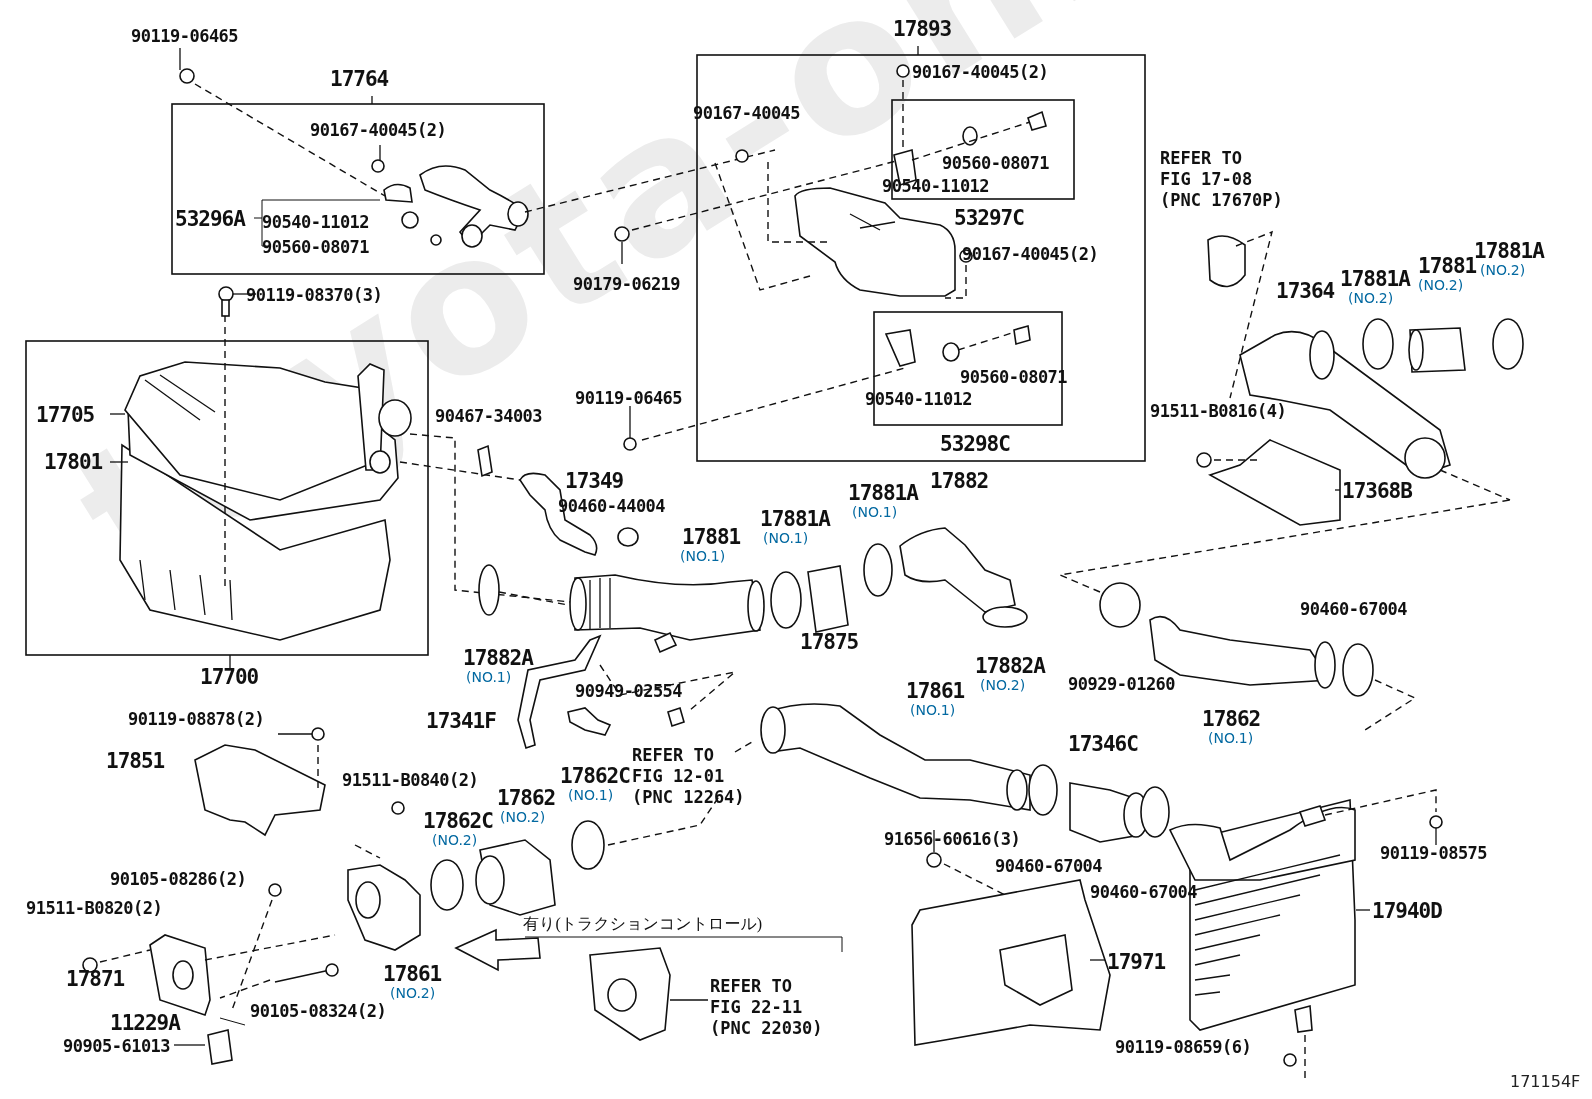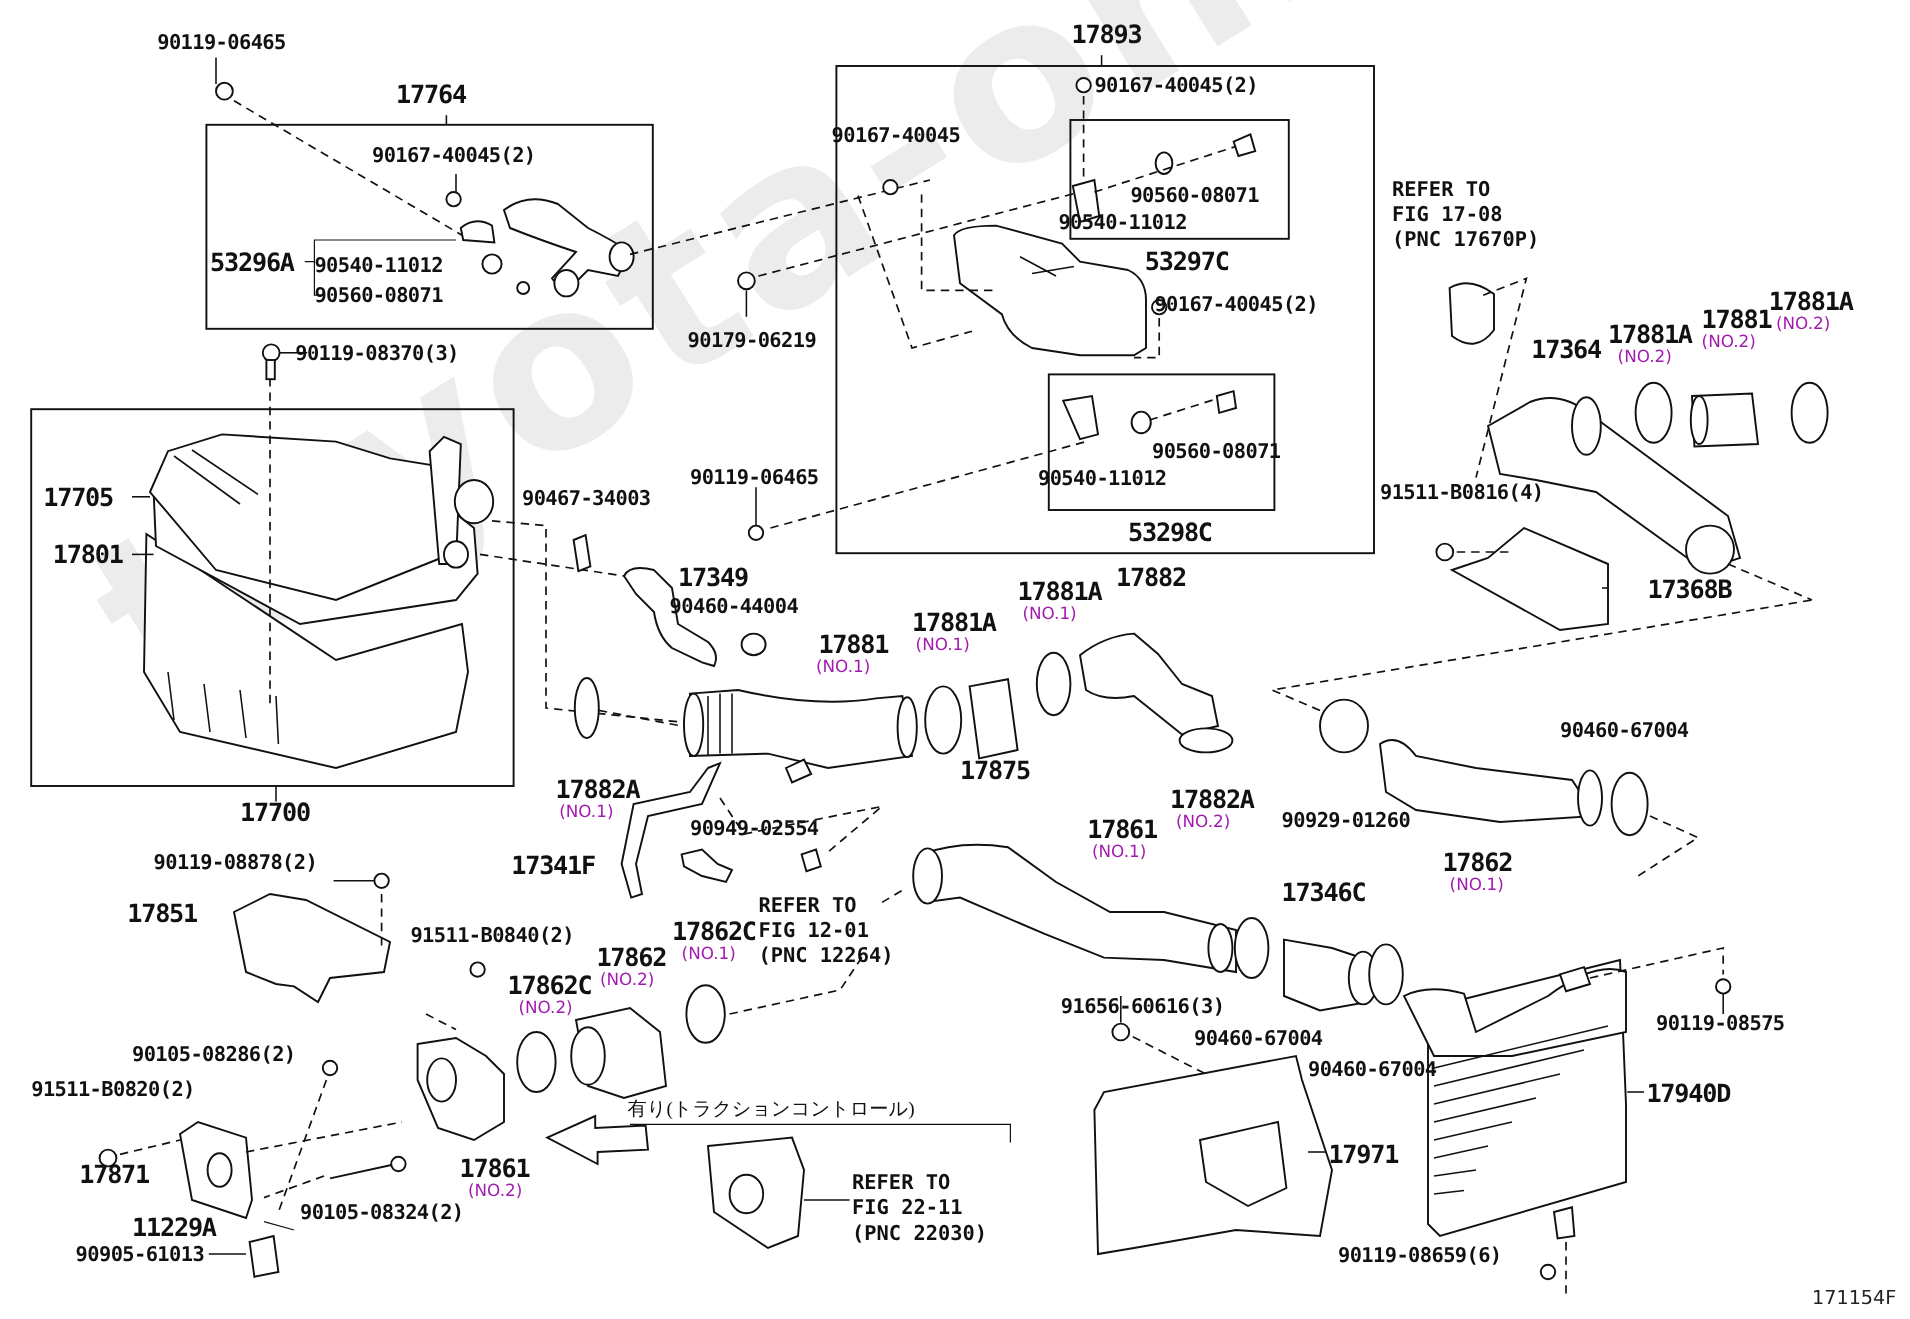--- a/index.html
+++ b/index.html
@@ -3,21 +3,21 @@
 <meta charset="utf-8">
 <style>
   html, body { margin: 0; padding: 0; background: #ffffff; }
   body { width: 1592px; height: 1099px; position: relative; overflow: hidden;
          font-family: "DejaVu Sans Mono", "Liberation Mono", monospace; color: #111; }
   #diagram { position: absolute; left: 0; top: 0; width: 1592px; height: 1099px; }
   .lbl { position: absolute; font-family: "DejaVu Sans Mono", "Liberation Mono", monospace;
          font-weight: bold; font-size: 17px; line-height: 18px; white-space: nowrap; color: #111; letter-spacing: -0.5px; }
   .lbl.big { font-size: 21px; line-height: 22px; letter-spacing: -1px; }
   .sub { position: absolute; font-family: "DejaVu Sans", "Liberation Sans", sans-serif;
-         font-size: 14px; line-height: 15px; white-space: nowrap; color: #a21caf; }
+         font-size: 14px; line-height: 15px; white-space: nowrap; color: #0369a1; }
   .refer { position: absolute; font-family: "DejaVu Sans Mono", "Liberation Mono", monospace;
            font-weight: bold; font-size: 17px; line-height: 21px; white-space: pre; color: #111; }
   .jp { position: absolute; font-family: "DejaVu Sans", sans-serif; font-size: 16px; color: #111; white-space: nowrap; }
   .fig { position: absolute; font-family: "DejaVu Sans", "Liberation Sans", sans-serif; font-size: 16px; color: #222; }
   .watermark { position: absolute; left: 40px; top: 440px; font-family: "DejaVu Sans", sans-serif; font-size: 190px;
                font-weight: bold; color: #ececec; transform: rotate(-32deg); transform-origin: left top;
                white-space: nowrap; pointer-events: none; letter-spacing: 6px; }
   svg .part { fill: #fff; stroke: #111; stroke-width: 1.6; }
   svg .line { stroke: #111; stroke-width: 1.3; fill: none; }
   svg .dash { stroke: #111; stroke-width: 1.4; fill: none; stroke-dasharray: 7 5; }
@@ -256,21 +256,21 @@
 FIG 17-08
 (PNC 17670P)</div>
 <div class="lbl big" style="left:1276px;top:280px;">17364</div>
 <div class="lbl big" style="left:1340px;top:268px;">17881A</div>
 <div class="sub" style="left:1348px;top:291px;">(NO.2)</div>
 <div class="lbl big" style="left:1418px;top:255px;">17881</div>
 <div class="sub" style="left:1418px;top:278px;">(NO.2)</div>
 <div class="lbl big" style="left:1474px;top:240px;">17881A</div>
 <div class="sub" style="left:1480px;top:263px;">(NO.2)</div>
 <div class="lbl" style="left:1150px;top:402px;">91511-B0816(4)</div>
-<div class="lbl big" style="left:1342px;top:480px;padding-left:31px;">17368B</div>
+<div class="lbl big" style="left:1342px;top:480px;">17368B</div>
 
 <div class="lbl" style="left:1068px;top:675px;">90929-01260</div>
 <div class="lbl" style="left:1300px;top:600px;">90460-67004</div>
 <div class="lbl big" style="left:1202px;top:708px;">17862</div>
 <div class="sub" style="left:1208px;top:731px;">(NO.1)</div>
 <div class="lbl big" style="left:906px;top:680px;">17861</div>
 <div class="sub" style="left:910px;top:703px;">(NO.1)</div>
 <div class="lbl big" style="left:1068px;top:733px;">17346C</div>
 <div class="lbl" style="left:884px;top:810px;margin-top:20px;">91656-60616(3)</div>
 <div class="lbl" style="left:995px;top:857px;">90460-67004</div>

